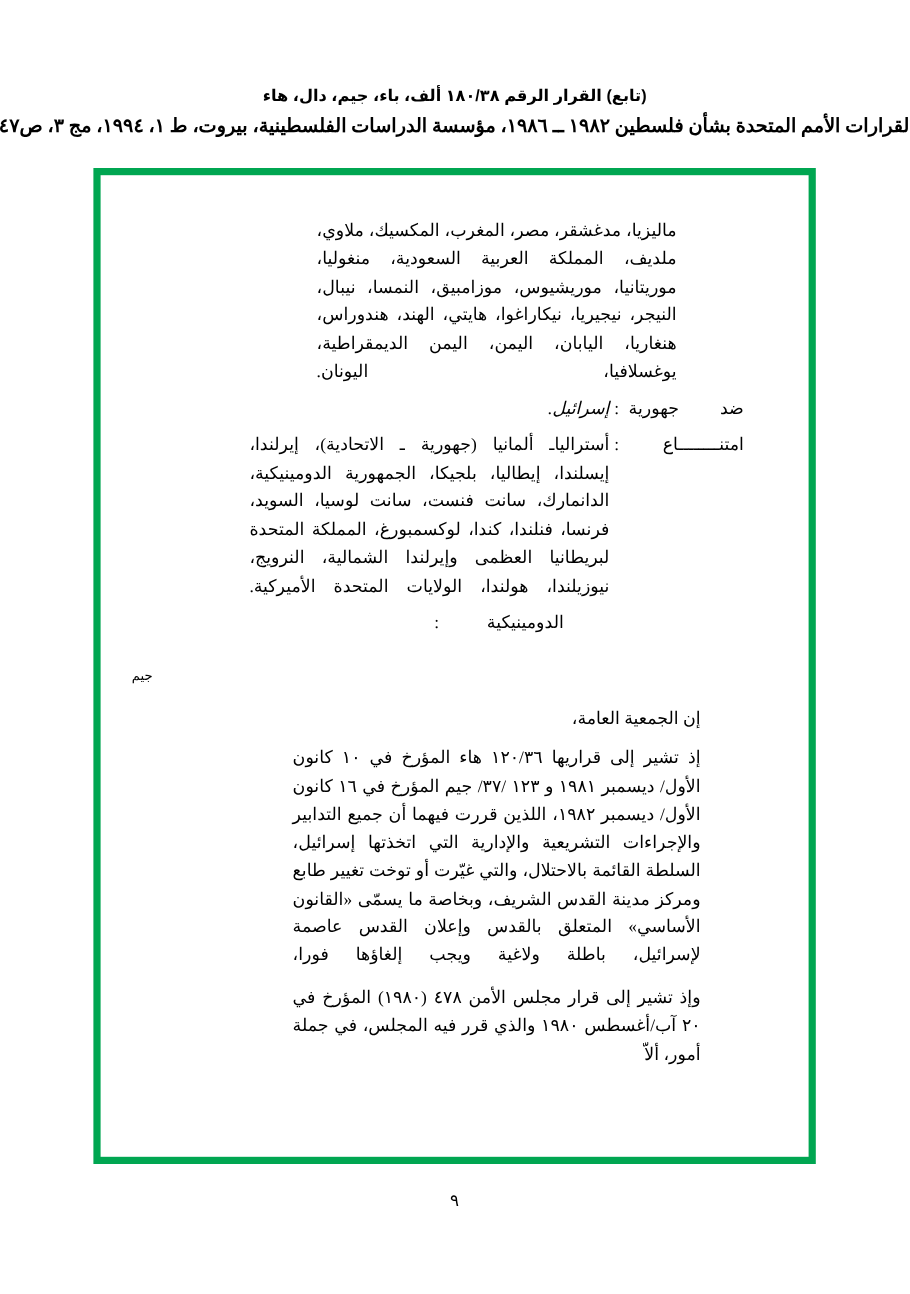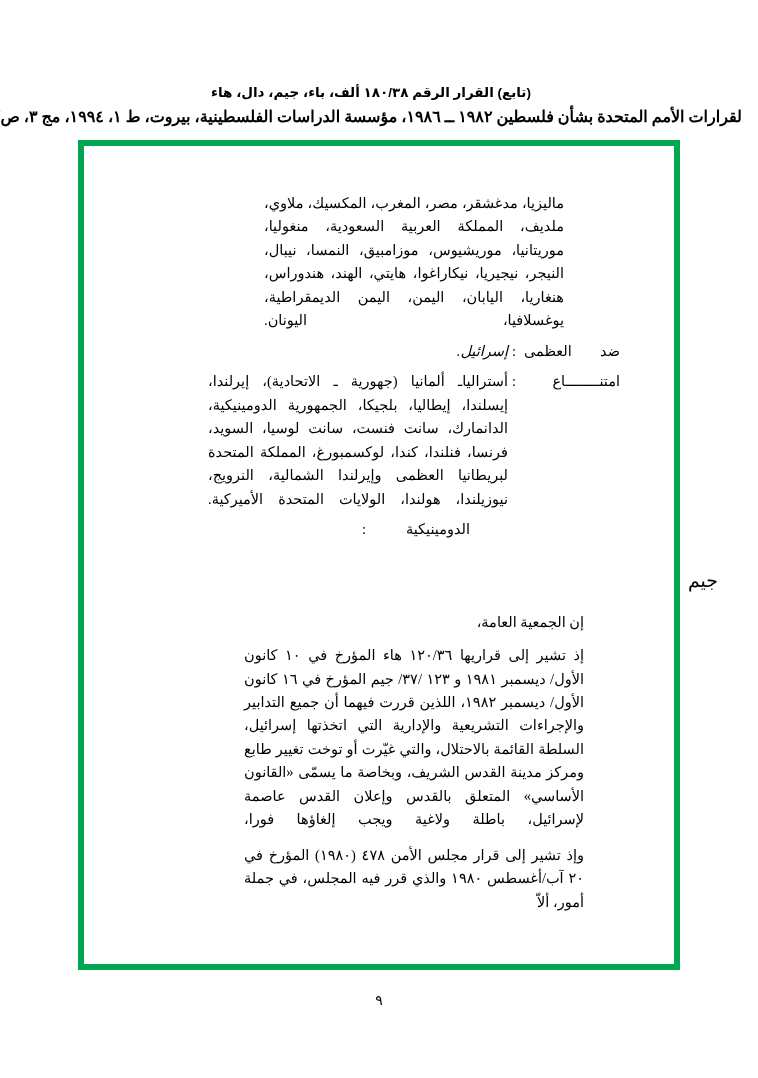--- a/index.html
+++ b/index.html
@@ -18,23 +18,22 @@
   .page {
     position: relative;
     width: 758px;
     height: 1078px;
     box-sizing: border-box;
   }
   .header-block {
     position: absolute;
     top: 72px;
     left: 0;
-    right: 16px;
+    right: 0;
     text-align: center;
-    margin-top: 12px;
   }
   .doc-title {
     font-family: "Liberation Sans", "DejaVu Sans", sans-serif;
     font-weight: bold;
     font-size: 13.5px;
     letter-spacing: 0;
     direction: rtl;
     margin-bottom: 7px;
   }
   .doc-source {
@@ -49,21 +48,21 @@
     top: 140px;
     left: 78px;
     width: 602px;
     height: 830px;
     border: 6px solid #00a651;
     box-sizing: border-box;
     background: #ffffff;
   }
   .content {
     position: absolute;
-    top: 192px;
+    top: 182px;
     left: 78px;
     width: 672px;
     height: 760px;
     box-sizing: border-box;
     padding: 0 32px;
     direction: rtl;
     font-size: 14.5px;
     line-height: 1.62;
   }
   .country-block {
@@ -100,24 +99,24 @@
     flex: 0 0 auto;
     width: 300px;
     text-align: justify;
     text-align-last: justify;
   }
   .vote-text.single {
     text-align-last: right;
     font-style: italic;
   }
   .section-letter {
-    text-align: right;
+    text-align: left;
     margin-top: 24px;
     margin-bottom: 14px;
-    font-size: 19px;
+    font-size: 11px;
   }
   .assembly-line {
     width: 340px;
     margin: 0 auto;
     text-align: right;
     margin-bottom: 10px;
   }
   .body-para {
     width: 340px;
     margin: 0 auto 0 auto;
@@ -153,21 +152,21 @@
 
   <div class="green-frame"></div>
 
   <div class="content">
 
     <div class="country-block">
       <p>ماليزيا، مدغشقر، مصر، المغرب، المكسيك، ملاوي، ملديف، المملكة العربية السعودية، منغوليا، موريتانيا، موريشيوس، موزامبيق، النمسا، نيبال، النيجر، نيجيريا، نيكاراغوا، هايتي، الهند، هندوراس، هنغاريا، اليابان، اليمن، اليمن الديمقراطية، يوغسلافيا، اليونان.</p>
     </div>
 
     <div class="vote-row">
-      <div class="vote-label">ضد العظمى</div>
+      <div class="vote-label">ضد جهورية</div>
       <div class="vote-colon">:</div>
       <div class="vote-text single">إسرائيل.</div>
     </div>
 
     <div class="vote-row">
       <div class="vote-label">امتنــــــــاع</div>
       <div class="vote-colon">:</div>
       <div class="vote-text">أسترالياـ ألمانيا (جهورية ـ الاتحادية)، إيرلندا، إيسلندا، إيطاليا، بلجيكا، الجمهورية الدومينيكية، الدانمارك، سانت فنست، سانت لوسيا، السويد، فرنسا، فنلندا، كندا، لوكسمبورغ، المملكة المتحدة لبريطانيا العظمى وإيرلندا الشمالية، النرويج، نيوزيلندا، هولندا، الولايات المتحدة الأميركية.</div>
     </div>
 

